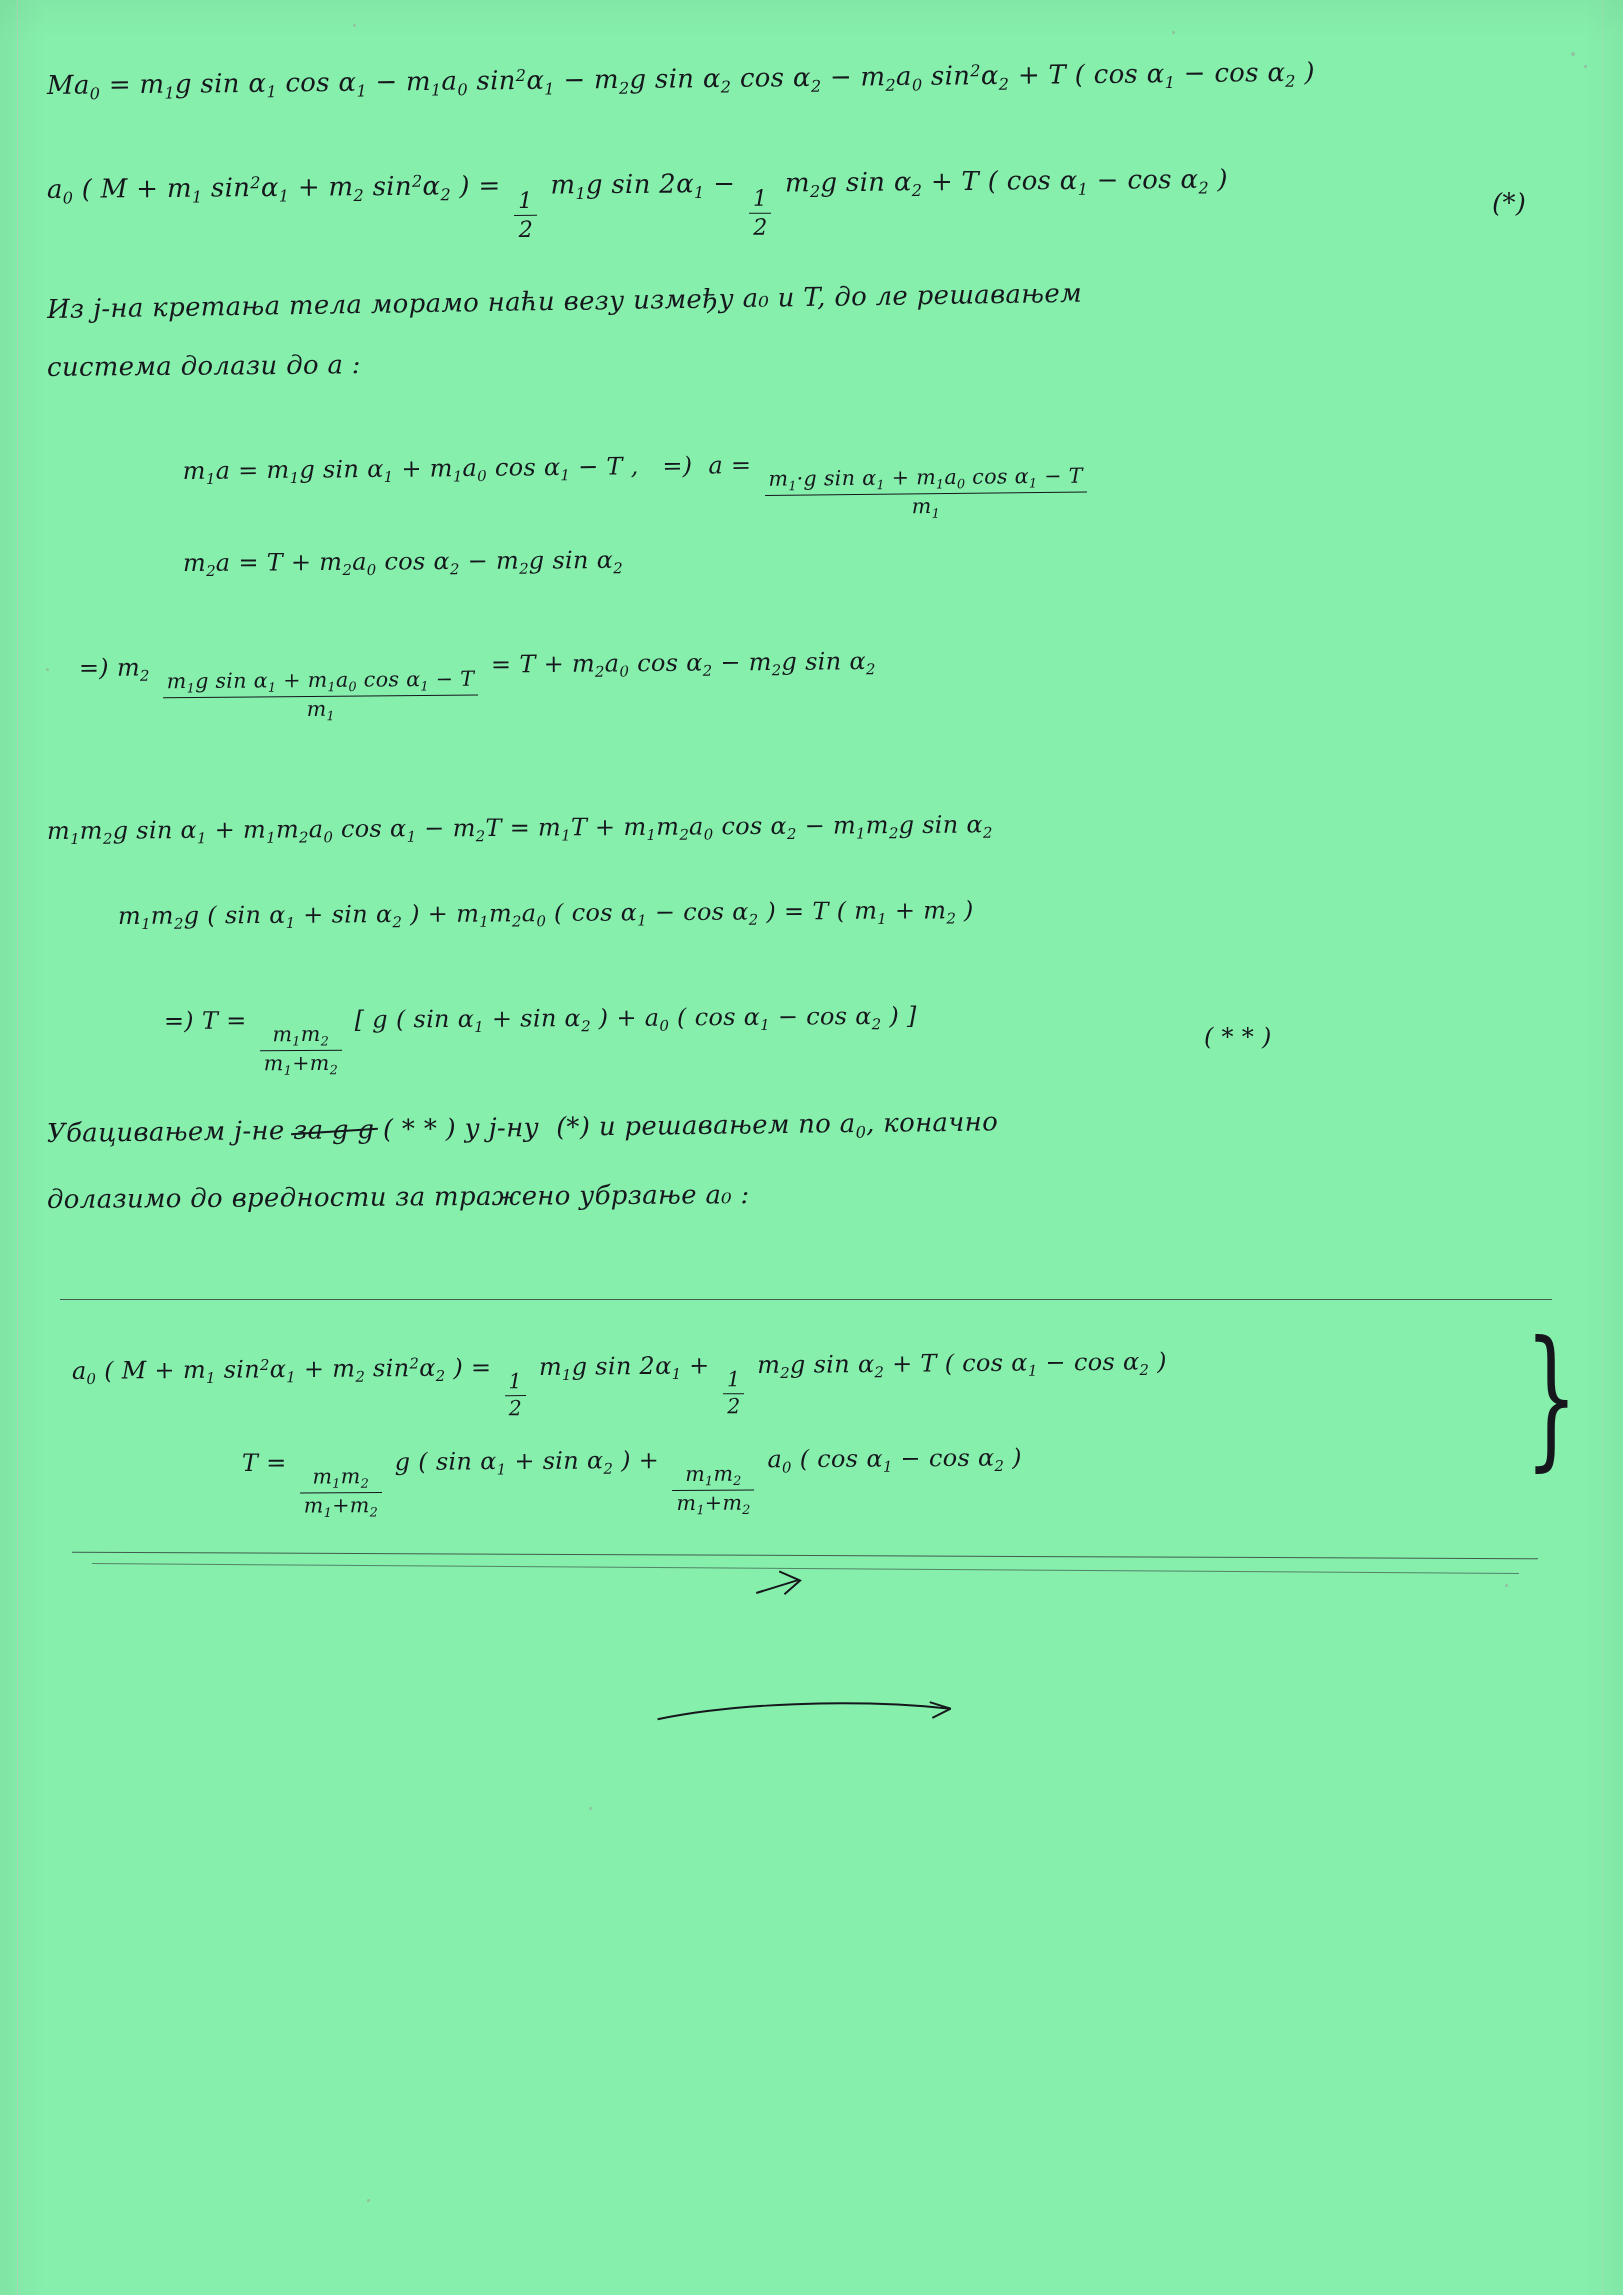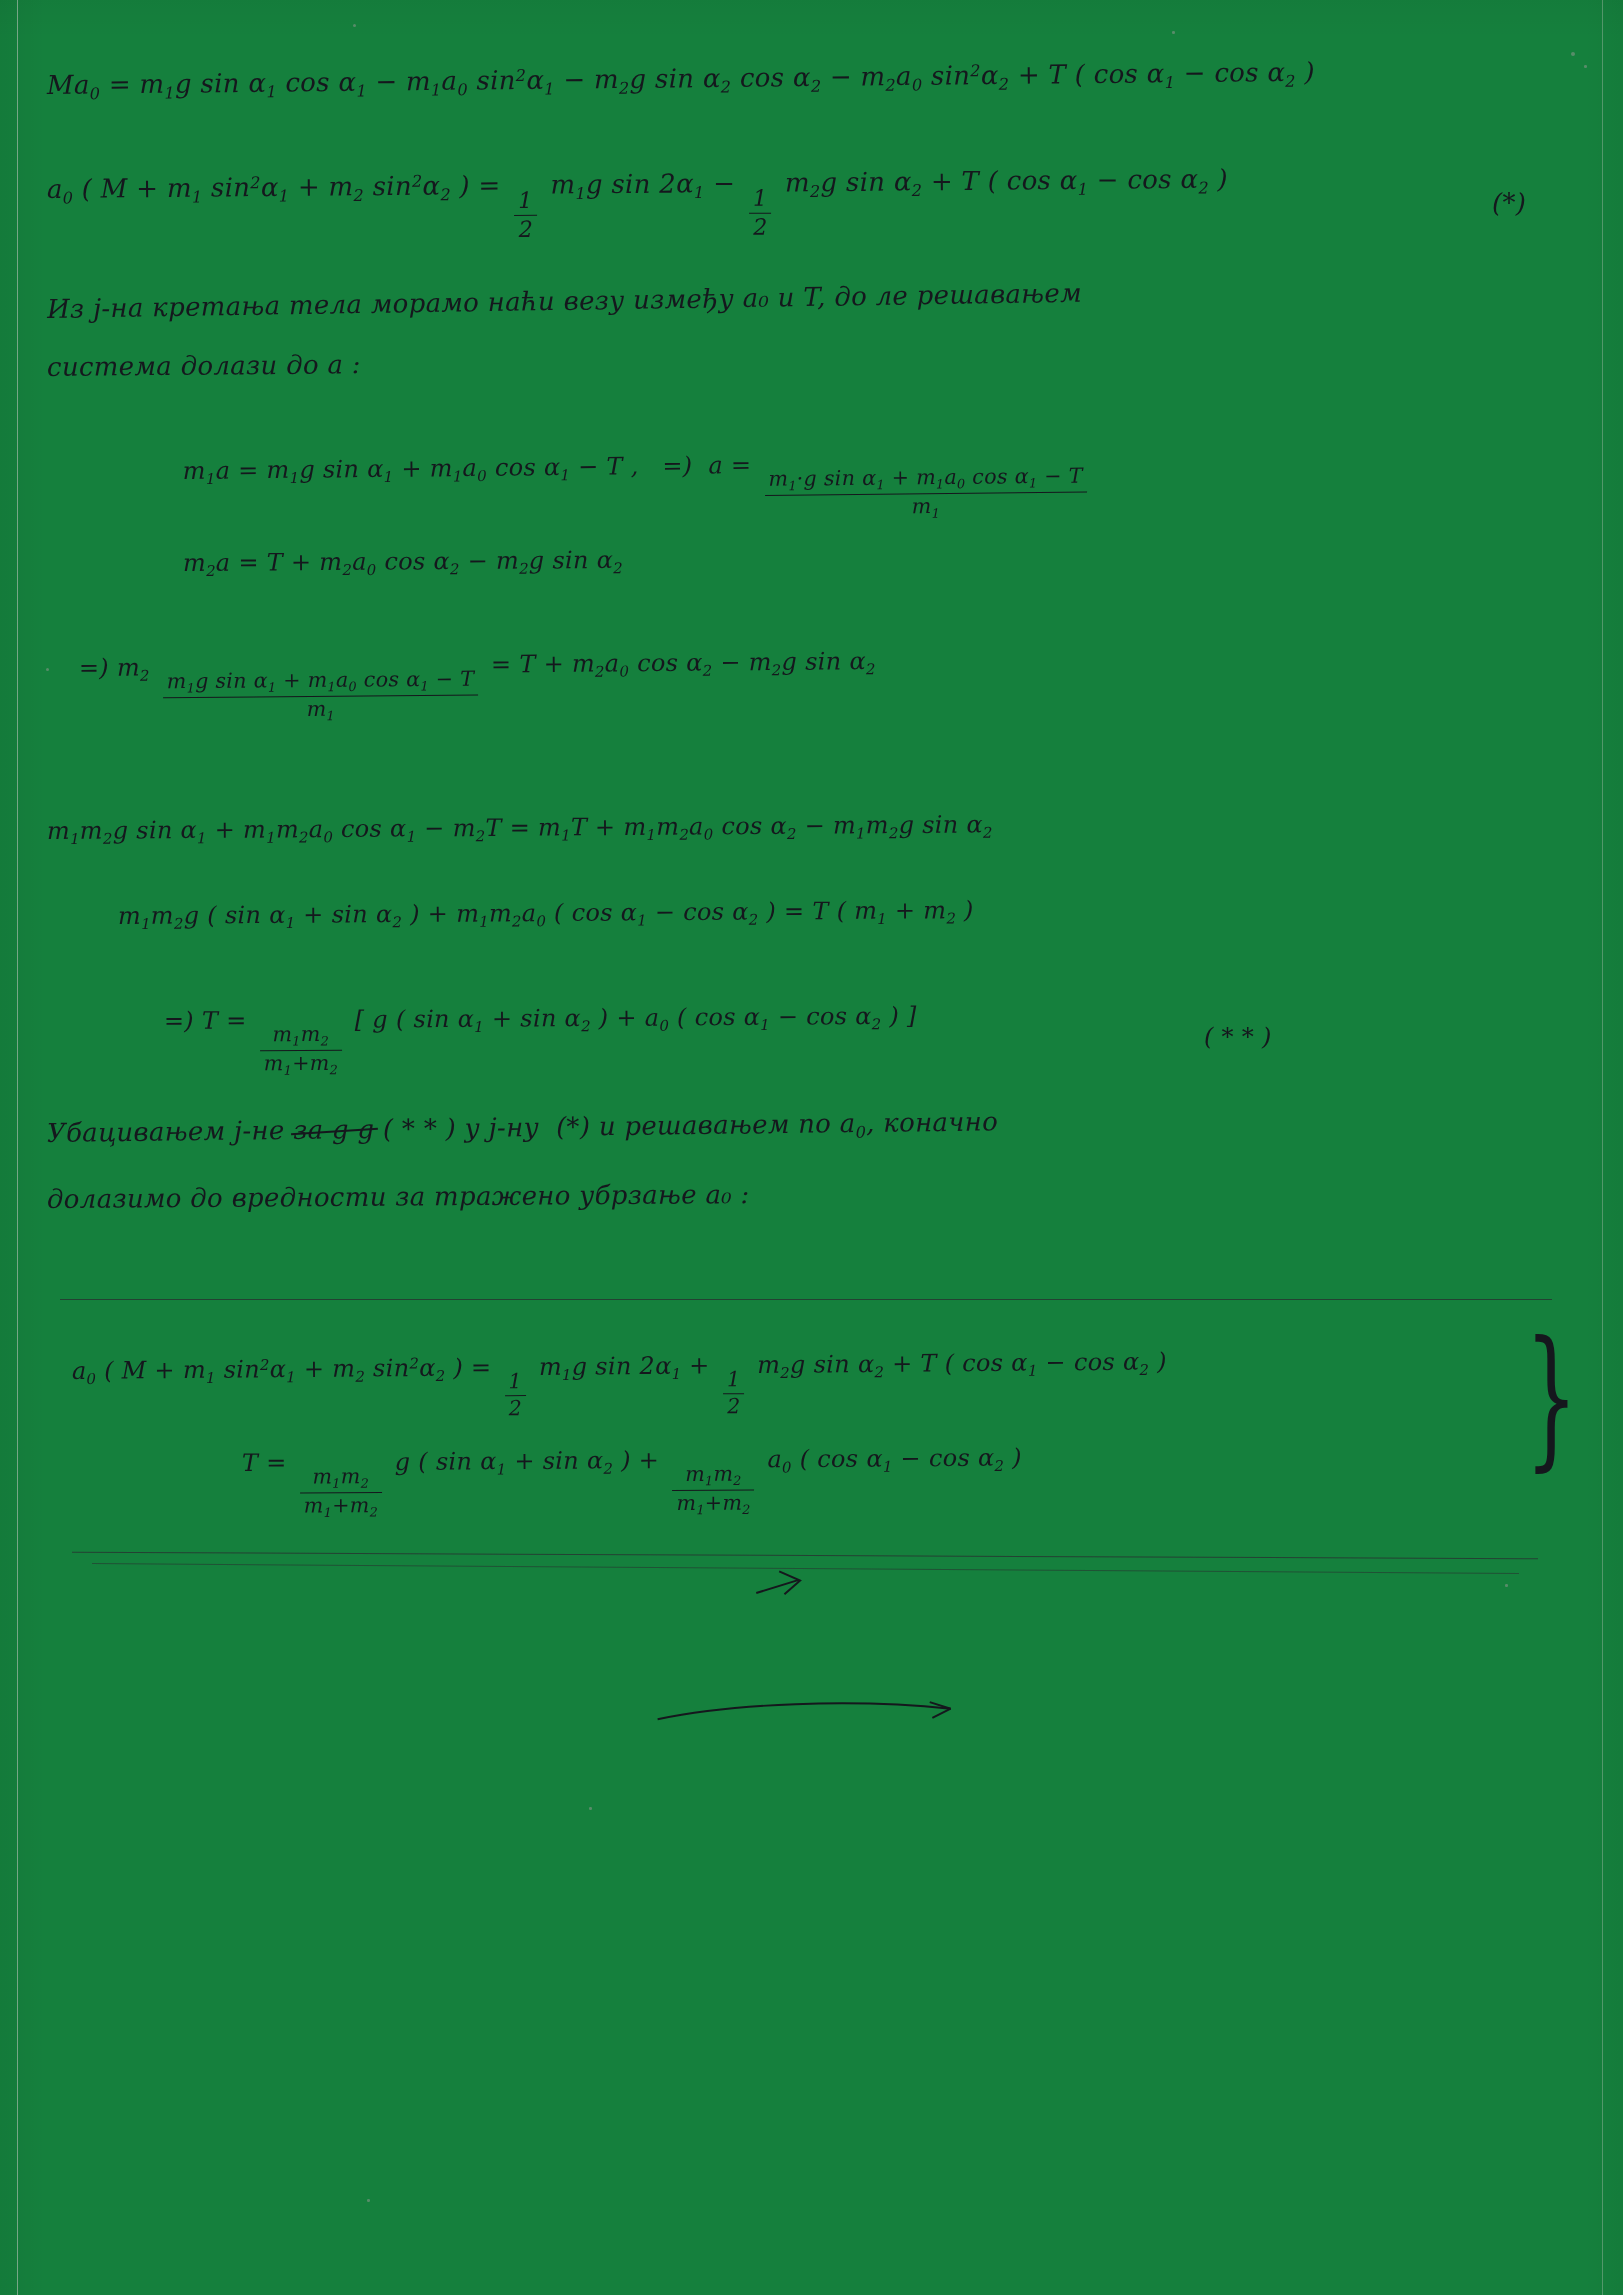--- a/index.html
+++ b/index.html
@@ -11,21 +11,21 @@
     width: 1623px;
     height: 2295px;
     position: relative;
     font-family: "DejaVu Serif", serif;
     color: #13161c;
     overflow: hidden;
   }
   .page {
     position: absolute;
     inset: 0;
-    background: #15803d;
+    background: #86efac;
   }
   
   .page::before {
     content: "";
     position: absolute;
     inset: 0;
     background:
       linear-gradient(to right, rgba(0,0,0,0.045) 0px, rgba(0,0,0,0.0) 46px),
       linear-gradient(to left, rgba(0,0,0,0.035) 0px, rgba(0,0,0,0.0) 39px),
       linear-gradient(to bottom, rgba(0,0,0,0.03) 0px, rgba(0,0,0,0.0) 39px);

